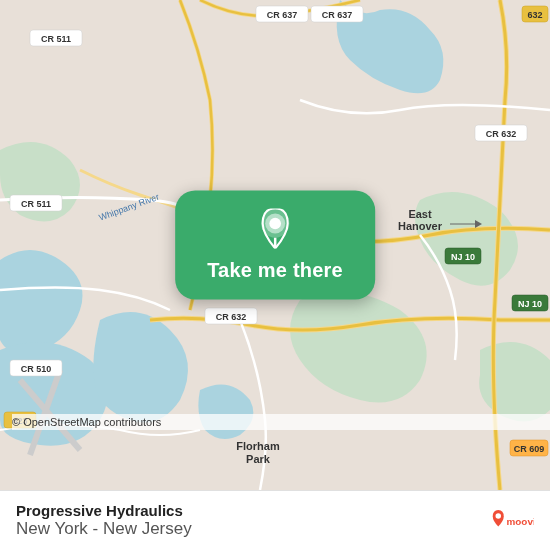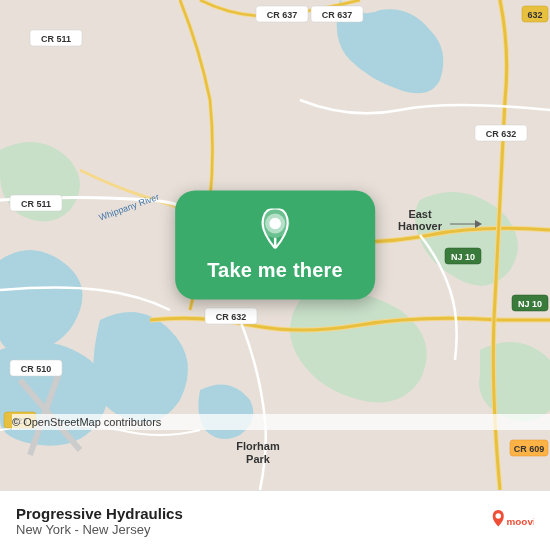--- a/index.html
+++ b/index.html
@@ -98,21 +98,21 @@
       flex-direction: column;
     }
 
     #location-name {
       font-size: 15px;
       font-weight: 700;
       color: #222;
     }
 
     #location-subtitle {
-      font-size: 13px;
+      font-size: 17px;
       color: #555;
     }
 
     #moovit-icon {
       width: 44px;
       height: 44px;
     }
   </style>
 </head>
 <body>

